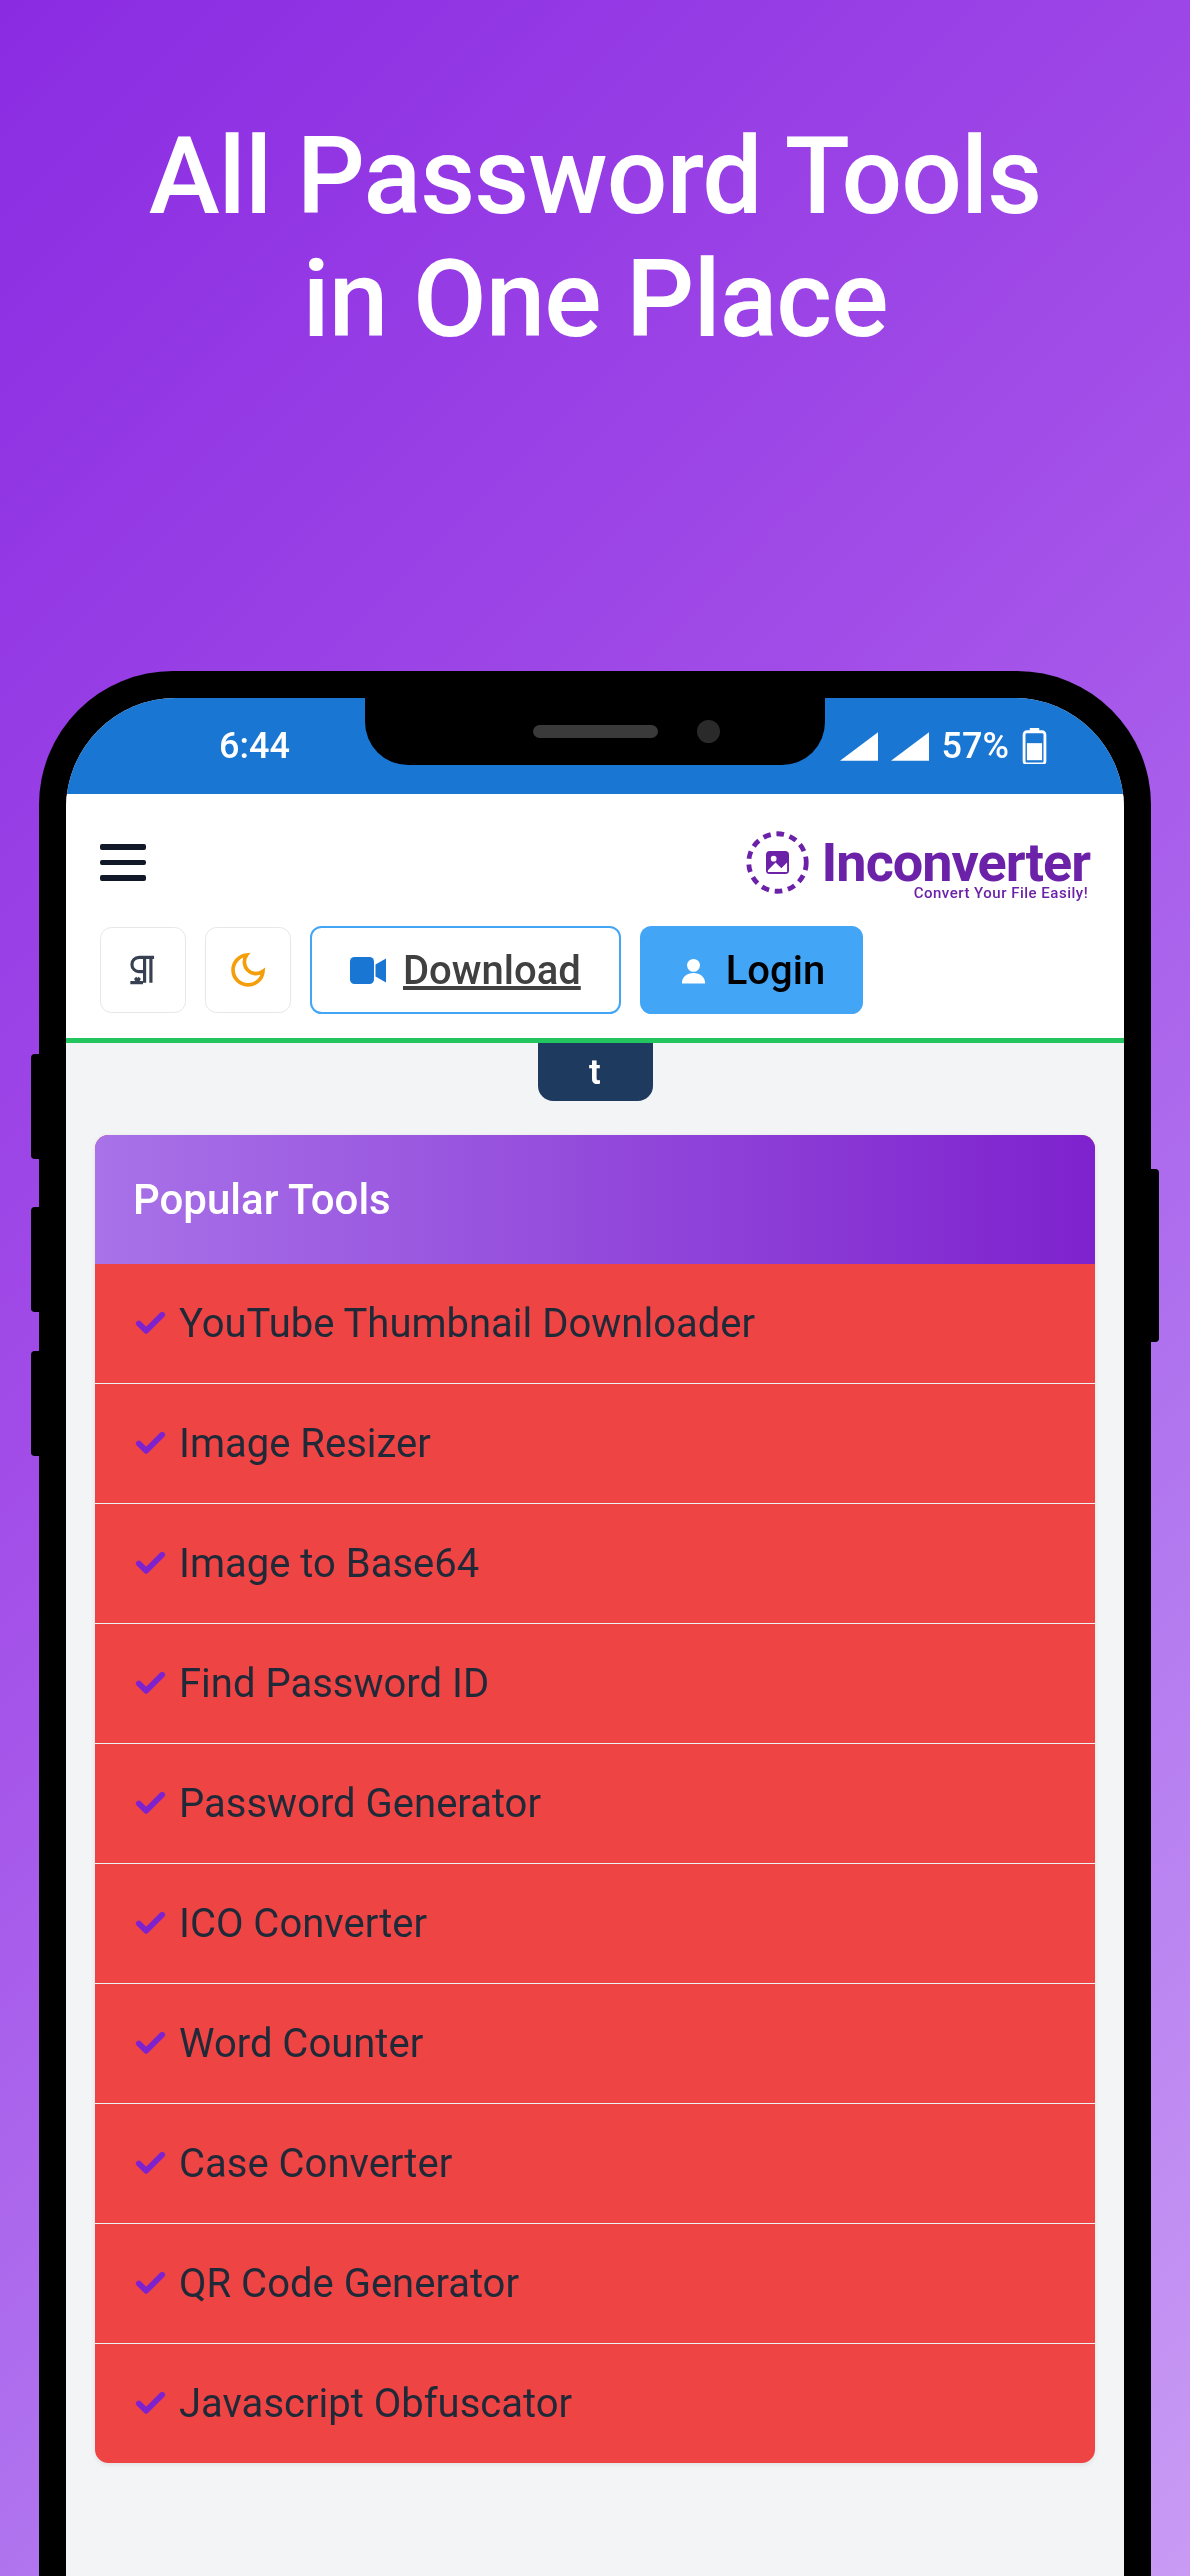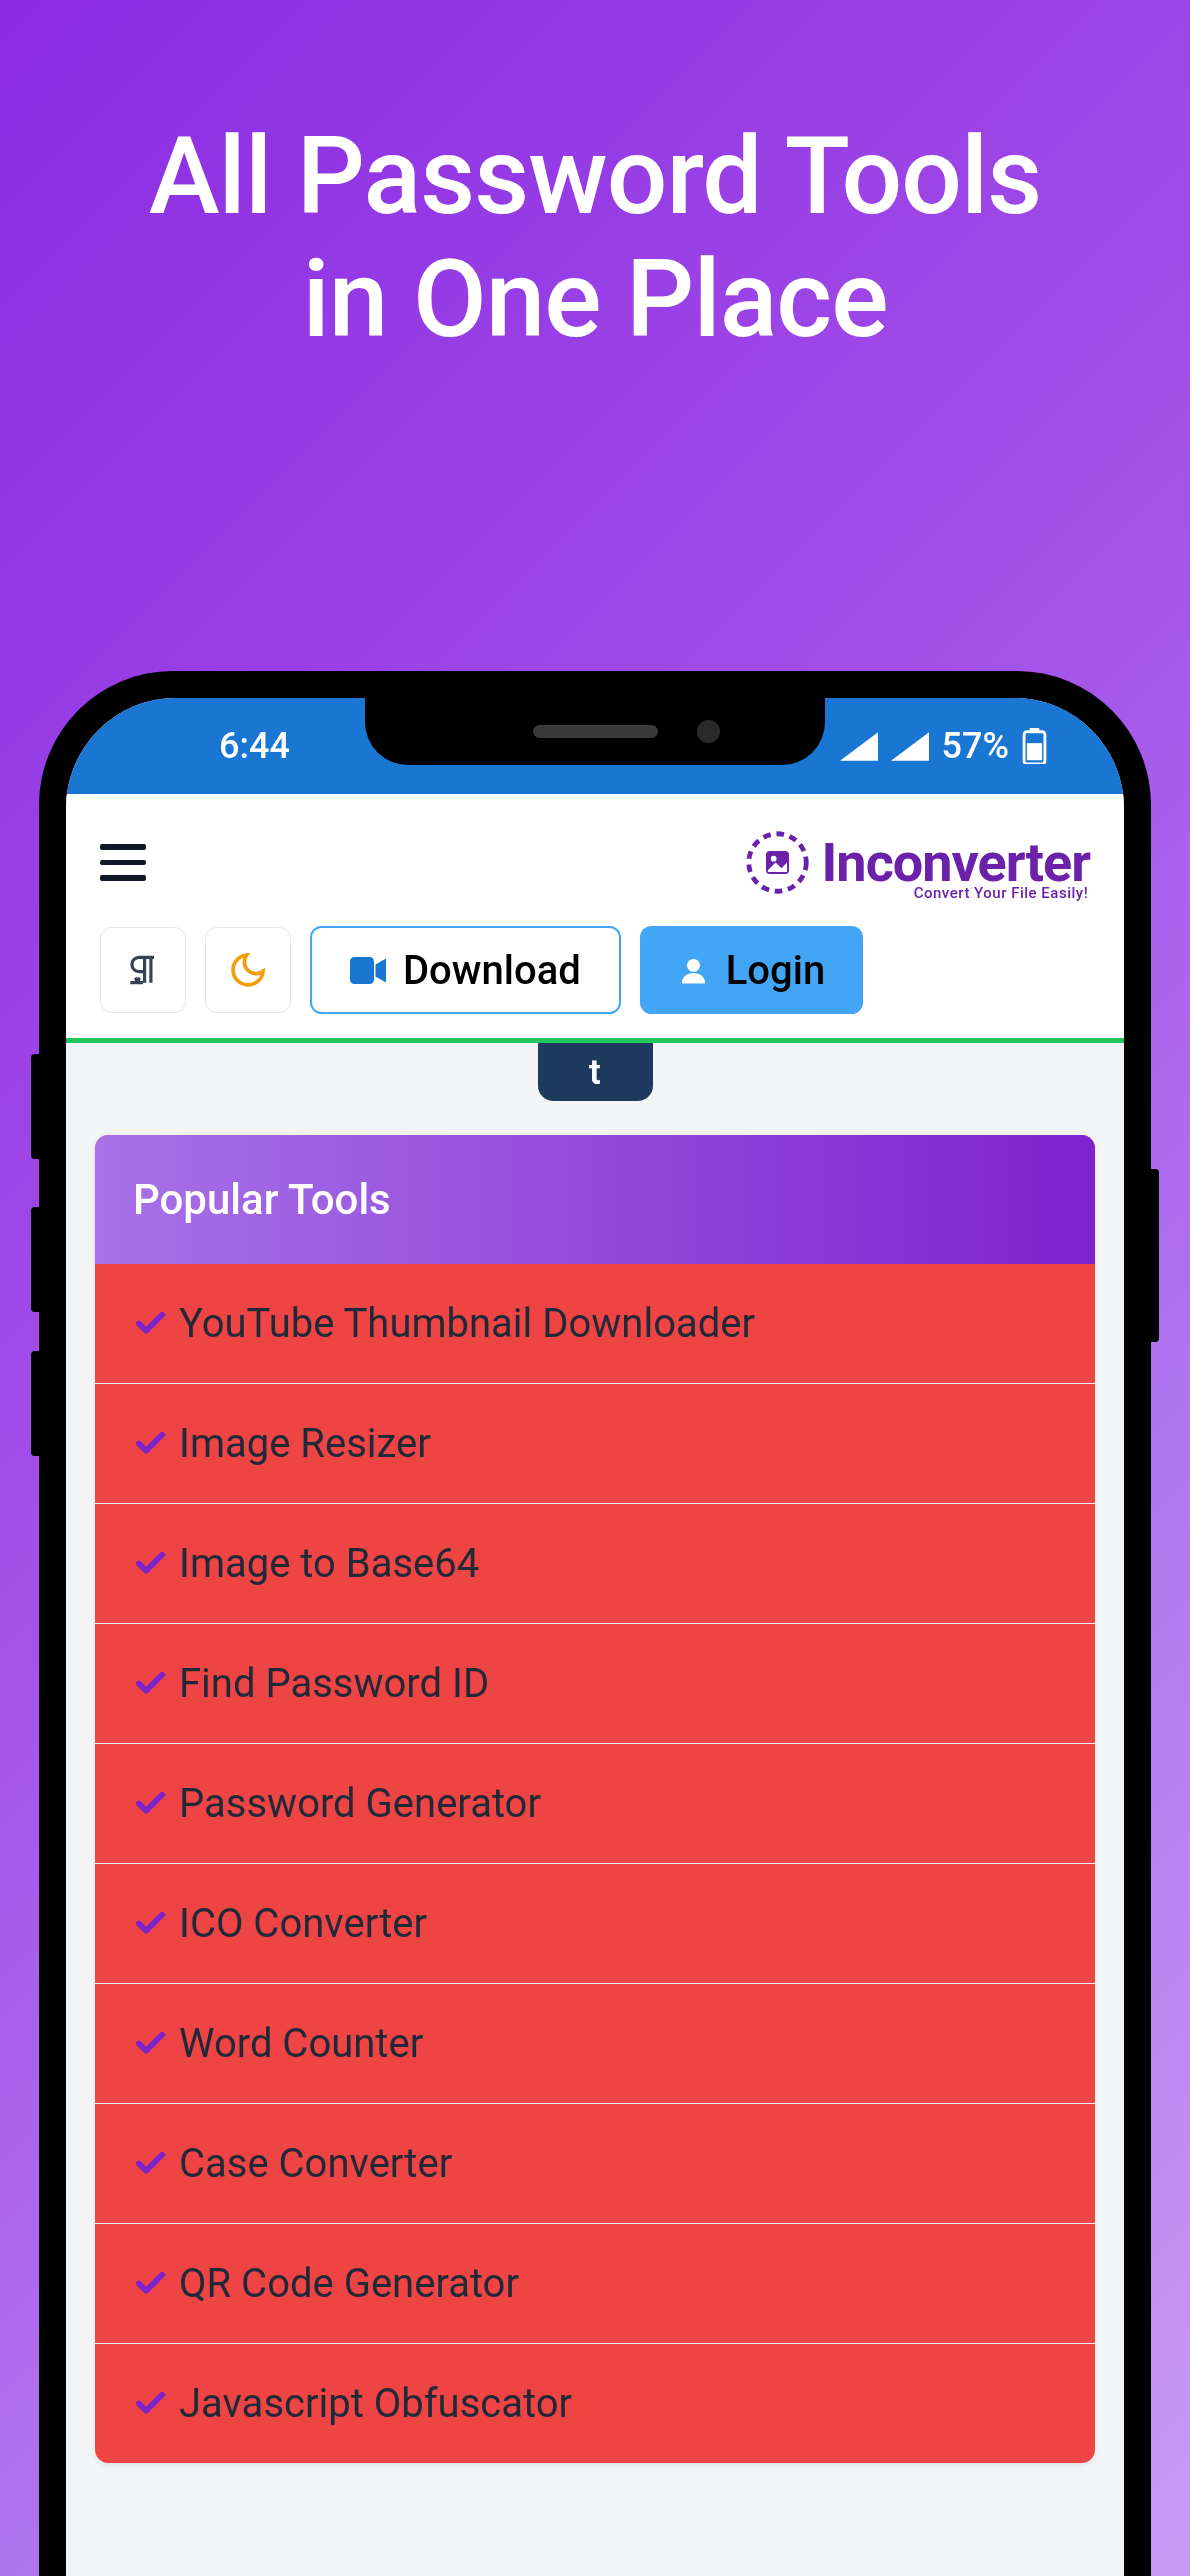--- a/index.html
+++ b/index.html
@@ -171,23 +171,24 @@
     align-items: center;
     justify-content: center;
     gap: 17px;
     font-size: 40px;
     font-weight: 500;
     padding: 0 38px;
     cursor: pointer;
   }
   .download-btn {
     border: 2.9px solid #42a5f5;
-    color: #000000;
+    color: #404040;
     background: #fff;
     flex: 0 0 auto;
+    text-decoration: underline;
   }
   .login-btn {
     background: #42a5f5;
     color: #000000;
     border: none;
     flex: 0 0 auto;
   }
 
   
   .content {

